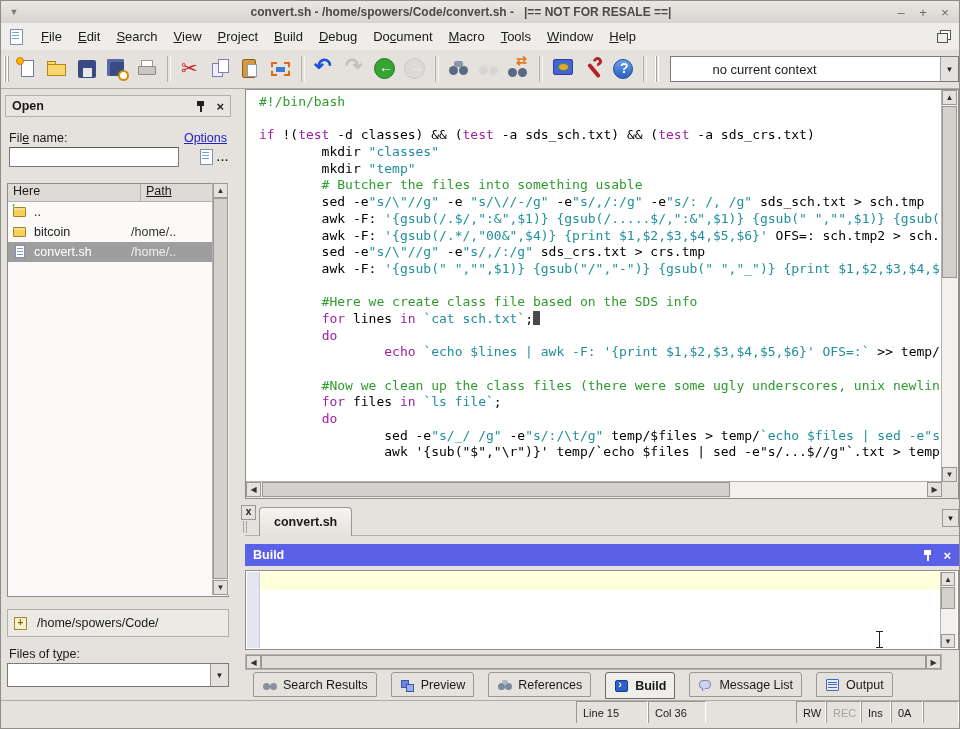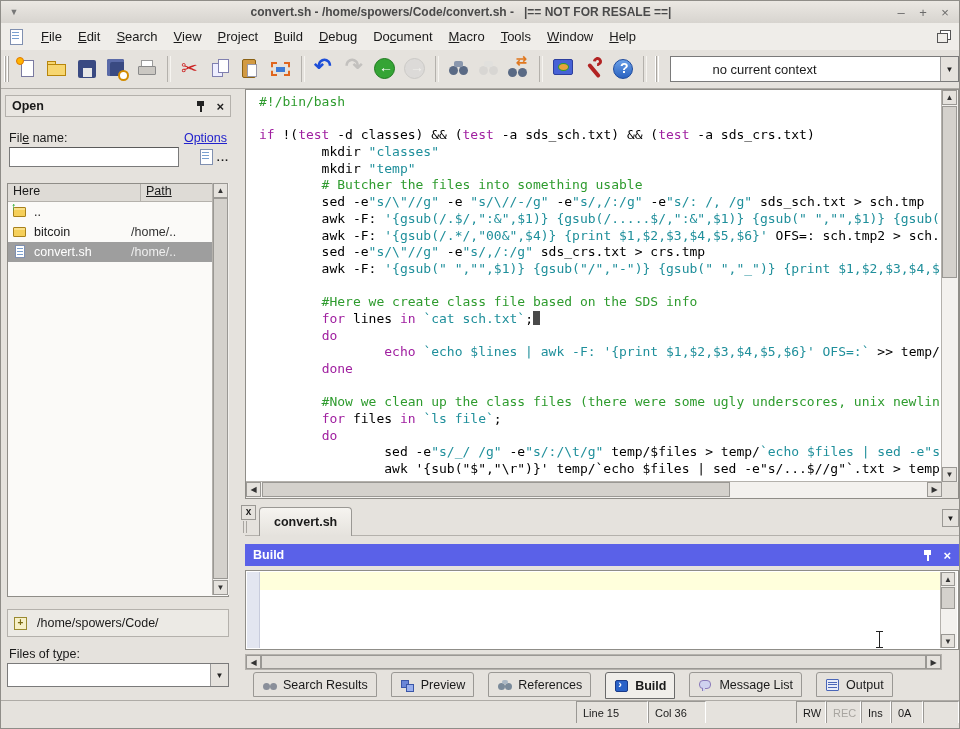--- a/index.html
+++ b/index.html
@@ -375,21 +375,20 @@
         <div class="code-line"><span class="tk-d">        sed -e</span><span class="tk-s">"s/\"//g"</span><span class="tk-d"> -e </span><span class="tk-s">"s/\//-/g"</span><span class="tk-d"> -e</span><span class="tk-s">"s/,/:/g"</span><span class="tk-d"> -e</span><span class="tk-s">"s/: /, /g"</span><span class="tk-d"> sds_sch.txt &gt; sch.tmp</span></div>
         <div class="code-line"><span class="tk-d">        awk -F: </span><span class="tk-s">'{gsub(/.$/,":&amp;",$1)} {gsub(/.....$/,":&amp;",$1)} {gsub(" ","",$1)} {gsub(</span></div>
         <div class="code-line"><span class="tk-d">        awk -F: </span><span class="tk-s">'{gsub(/.*/,"00&amp;",$4)} {print $1,$2,$3,$4,$5,$6}'</span><span class="tk-d"> OFS=: sch.tmp2 &gt; sch.</span></div>
         <div class="code-line"><span class="tk-d">        sed -e</span><span class="tk-s">"s/\"//g"</span><span class="tk-d"> -e</span><span class="tk-s">"s/,/:/g"</span><span class="tk-d"> sds_crs.txt &gt; crs.tmp</span></div>
         <div class="code-line"><span class="tk-d">        awk -F: </span><span class="tk-s">'{gsub(" ","",$1)} {gsub("/","-")} {gsub(" ","_")} {print $1,$2,$3,$4,$</span></div>
         <div class="code-line">&nbsp;</div>
         <div class="code-line"><span class="tk-c">        #Here we create class file based on the SDS info</span></div>
         <div class="code-line"><span class="tk-d">        </span><span class="tk-k">for</span><span class="tk-d"> lines </span><span class="tk-k">in</span><span class="tk-d"> </span><span class="tk-s">`cat sch.txt`</span><span class="tk-d">;</span><span class="tk-cur"></span></div>
         <div class="code-line"><span class="tk-d">        </span><span class="tk-k">do</span></div>
         <div class="code-line"><span class="tk-d">                </span><span class="tk-k">echo</span><span class="tk-d"> </span><span class="tk-s">`echo $lines | awk -F: '{print $1,$2,$3,$4,$5,$6}' OFS=:`</span><span class="tk-d"> &gt;&gt; temp/</span></div>
-        <div class="code-line"><span class="tk-d">        </span><span class="tk-k">done</span></div>
         <div class="code-line">&nbsp;</div>
         <div class="code-line"><span class="tk-c">        #Now we clean up the class files (there were some ugly underscores, unix newlin</span></div>
         <div class="code-line"><span class="tk-d">        </span><span class="tk-k">for</span><span class="tk-d"> files </span><span class="tk-k">in</span><span class="tk-d"> </span><span class="tk-s">`ls file`</span><span class="tk-d">;</span></div>
         <div class="code-line"><span class="tk-d">        </span><span class="tk-k">do</span></div>
         <div class="code-line"><span class="tk-d">                sed -e</span><span class="tk-s">"s/_/ /g"</span><span class="tk-d"> -e</span><span class="tk-s">"s/:/\t/g"</span><span class="tk-d"> temp/$files &gt; temp/</span><span class="tk-s">`echo $files | sed -e"s</span></div>
         <div class="code-line"><span class="tk-d">                awk '{sub("$","\r")}' temp/`echo $files | sed -e"s/...$//g"`.txt &gt; temp</span></div>
       </div>
     <div class="ed-vscroll">
       <div class="sbtn" style="left:0;top:0;width:15px;height:15px;">▲</div>
       <div class="sthumb" style="left:0;top:16px;width:15px;height:172px;"></div>

